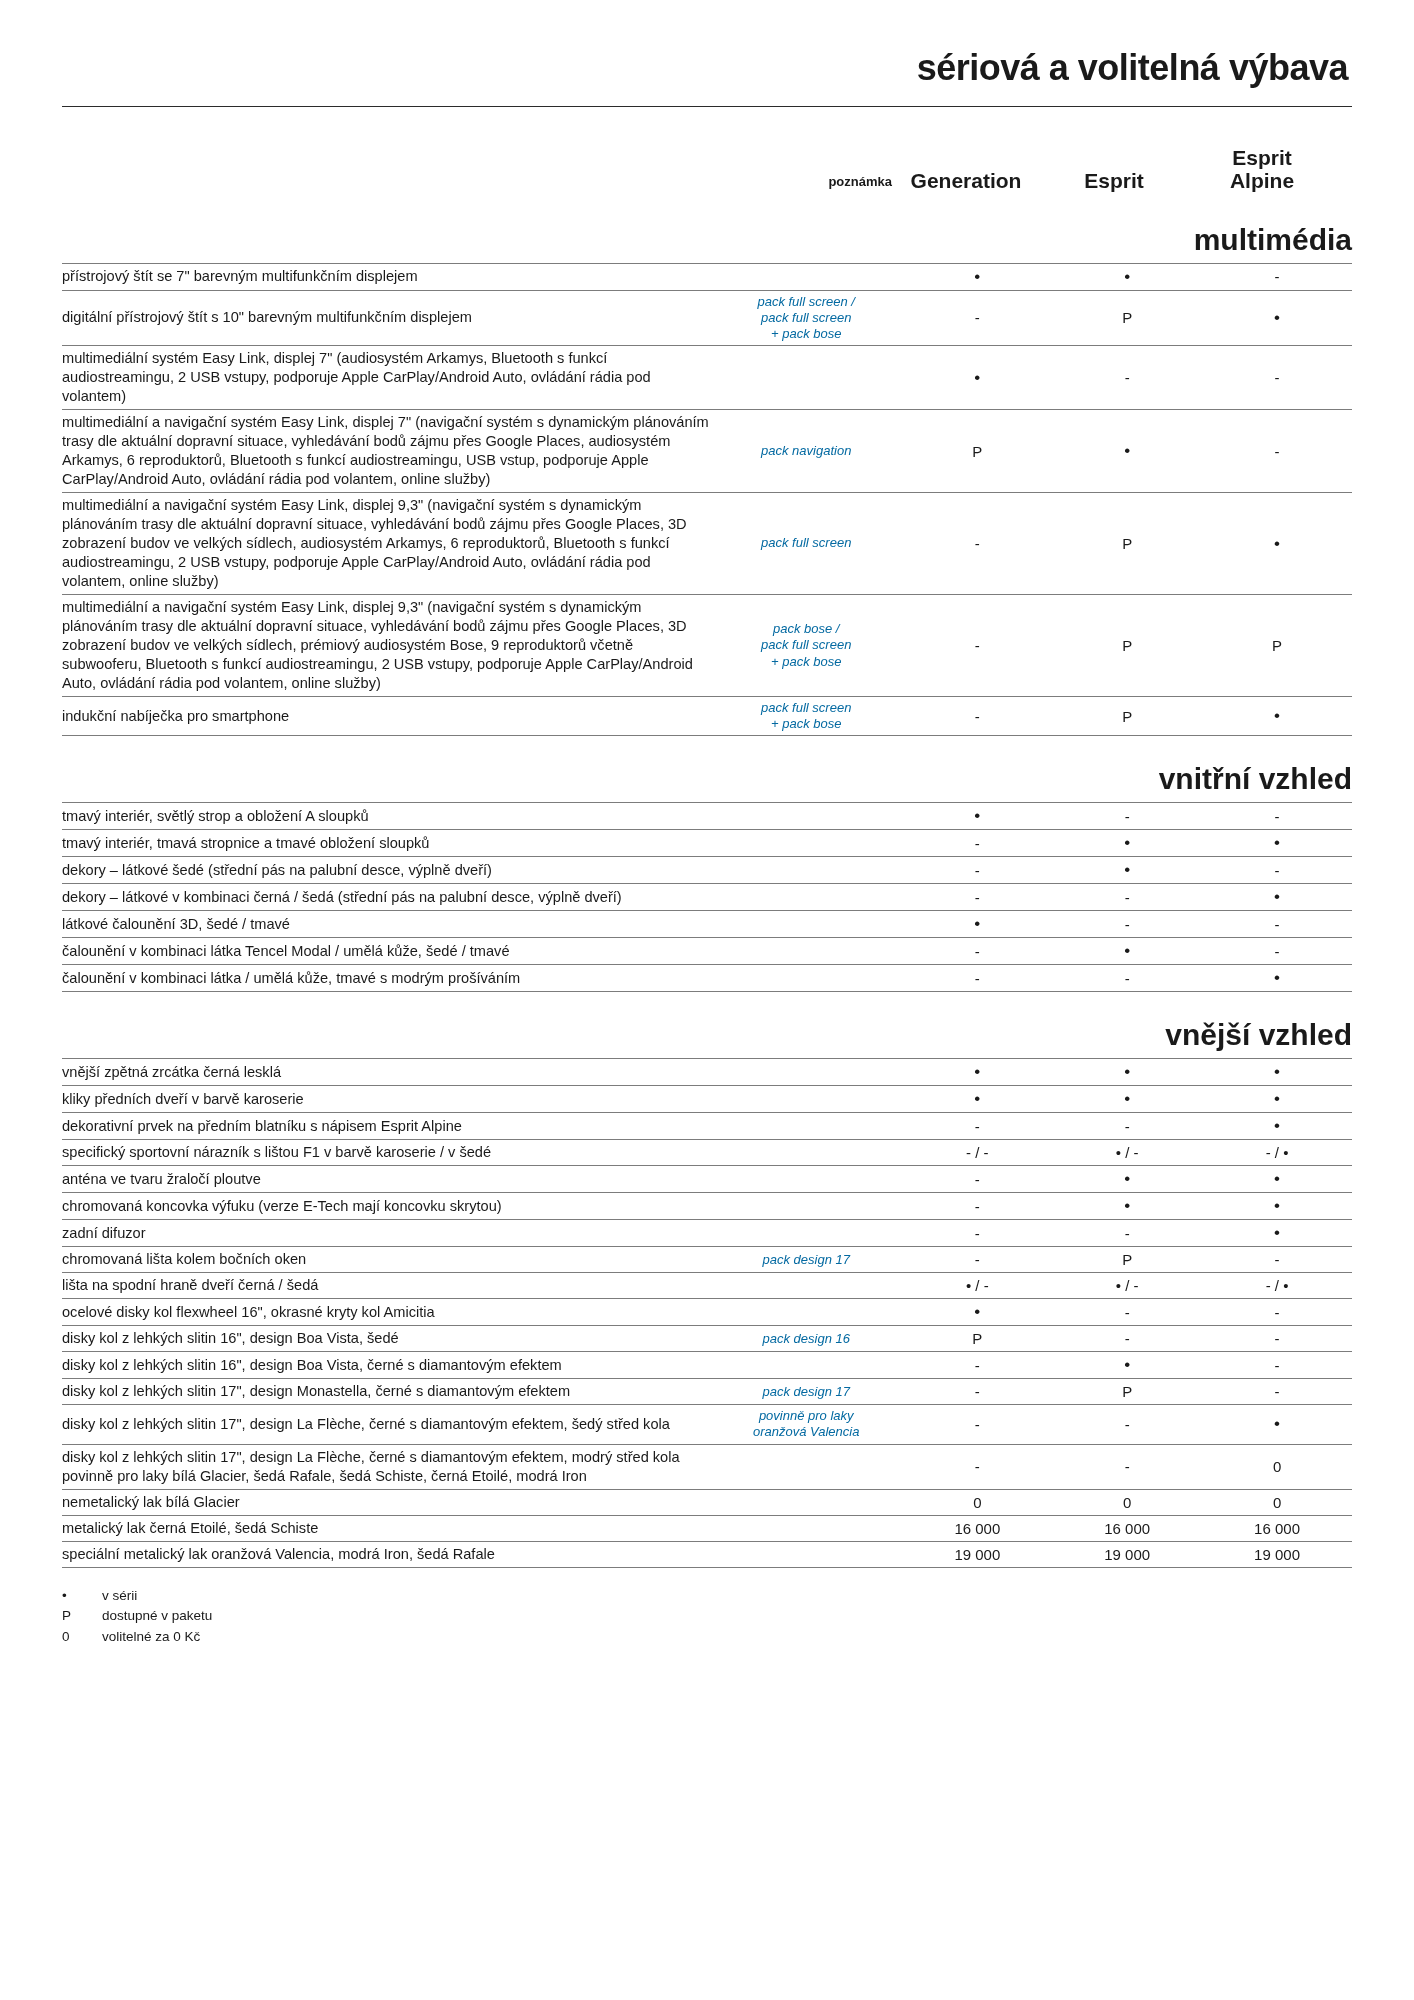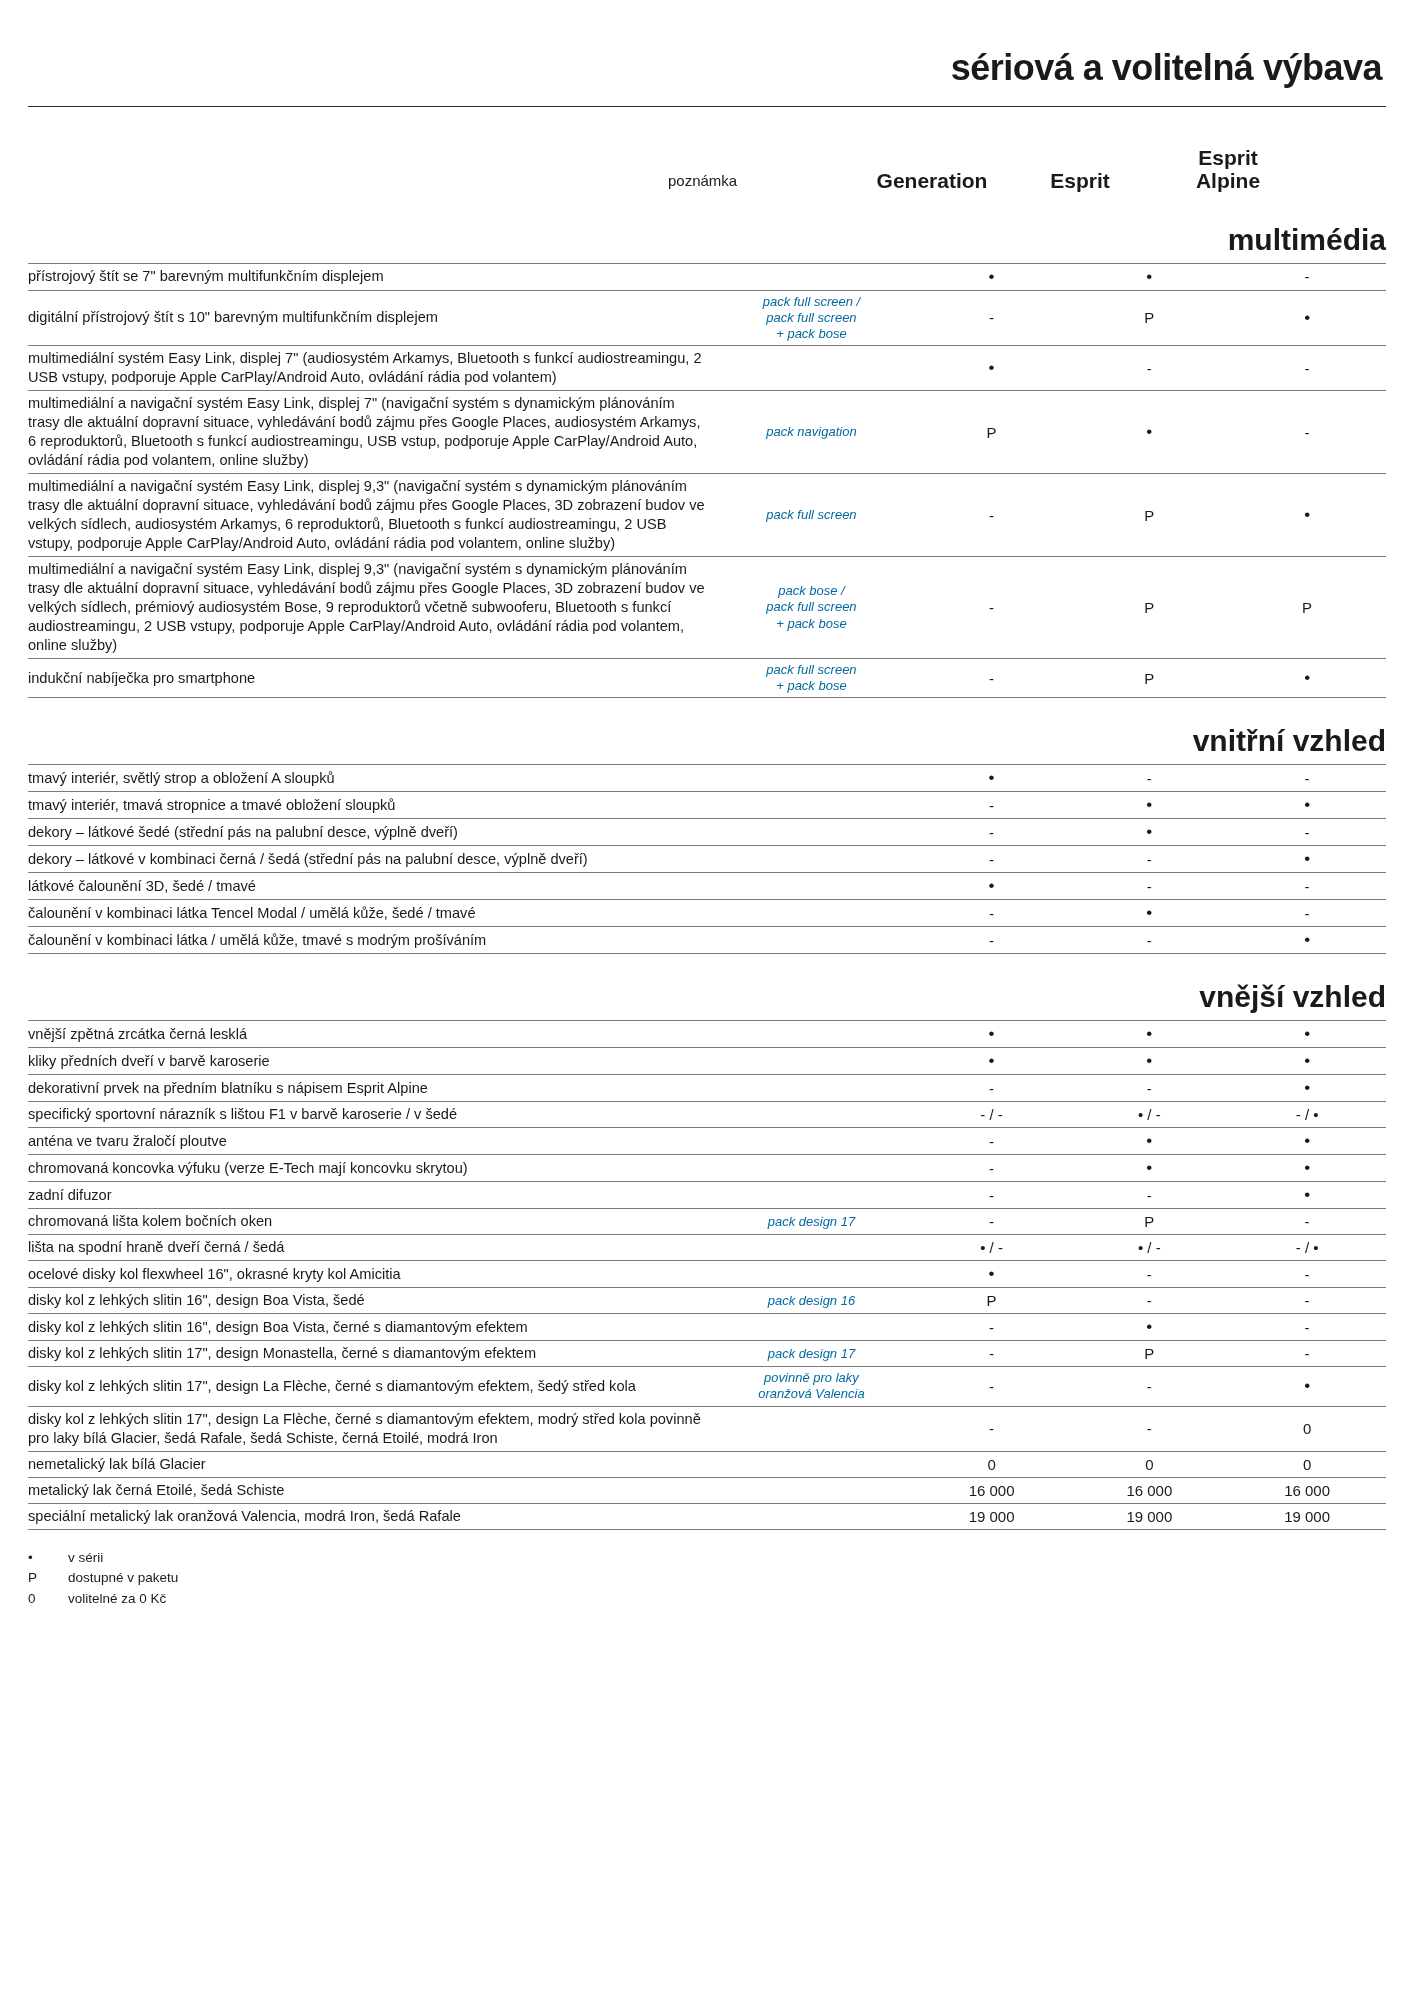--- a/index.html
+++ b/index.html
@@ -13,21 +13,21 @@
     font-family: "Liberation Sans", sans-serif;
     color: #1a1a1a;
     position: relative;
     overflow: hidden;
   }
   .page {
     position: relative;
     width: 1414px;
     height: 2000px;
     box-sizing: border-box;
-    padding: 0 28px;
+    padding: 0 62px;
   }
   
   .doc-title {
     text-align: right;
     font-size: 36px;
     font-weight: bold;
     letter-spacing: -0.5px;
     padding-top: 48px;
     padding-right: 4px;
     line-height: 1.1;
@@ -39,23 +39,23 @@
   
   .col-head {
     display: flex;
     align-items: flex-end;
     height: 74px;
     padding-top: 16px;
   }
   .ch-spacer { width: 640px; }
   .ch-note {
     width: 190px;
-    text-align: left;
-    font-size: 15px;
-    font-weight: normal;
+    text-align: right;
+    font-size: 13px;
+    font-weight: bold;
     padding-bottom: 8px;
   }
   .ch-col {
     width: 148px;
     text-align: center;
     font-size: 21px;
     font-weight: bold;
     padding-bottom: 4px;
     line-height: 1.08;
   }

